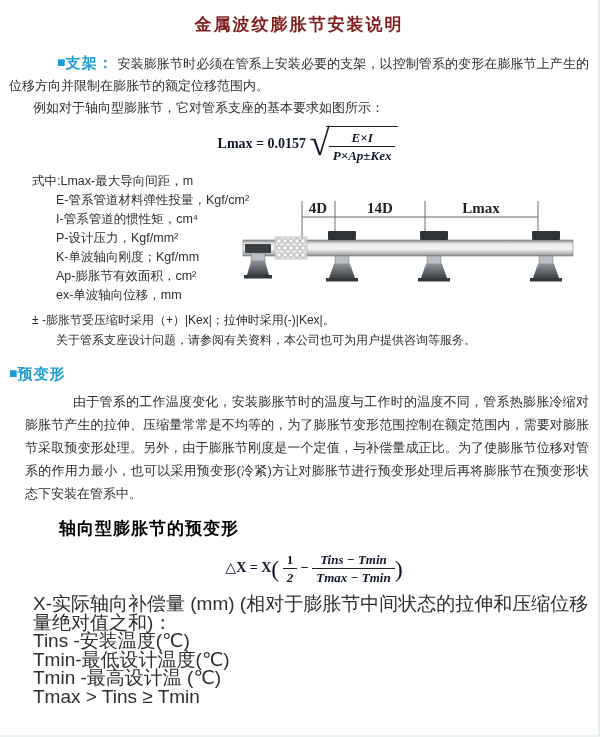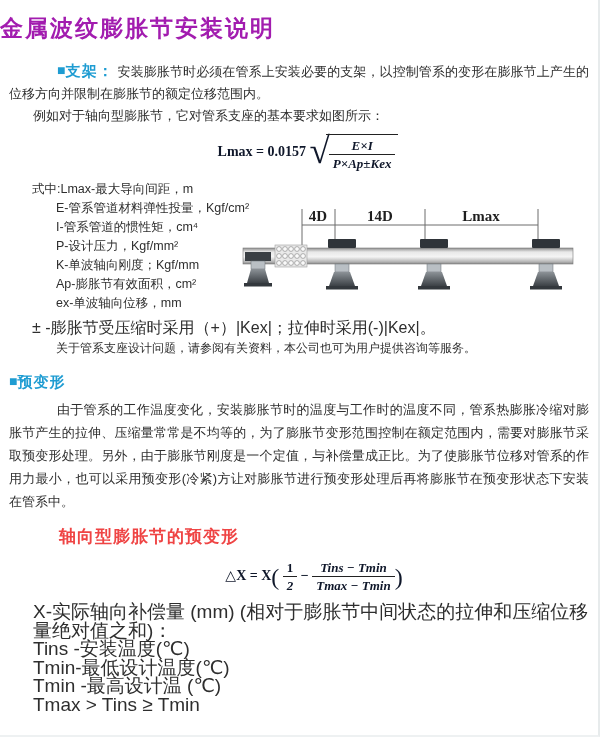--- a/index.html
+++ b/index.html
@@ -15,25 +15,25 @@
     width:600px;height:737px;
     background:#ffffff;
     border-right:2px solid #e7ebec;
     border-bottom:2px solid #eef1f2;
     box-sizing:border-box;
     overflow:hidden;
   }
   .content{padding:0 9px;}
   .doc-title{
     margin:13px 0 0 0;
-    text-align:left;
-    font-size:23px;
+    text-align:center;
+    font-size:17px;
     font-weight:bold;
     letter-spacing:2px;
-    color:#a21caf;
+    color:#7f1d1d;
   }
   p{margin:0;}
   .body-text{
     font-size:13px;
     line-height:22px;
     text-align:justify;
     color:#2e2e2e;
   }
   .p-bracket{margin-top:15px;text-indent:48px;}
   .sec-marker{
@@ -82,39 +82,39 @@
   .formula-2{margin:12px 0 10px 30px;}
   
   .defs-region{position:relative;margin-top:9px;height:134px;}
   .def-line{
     font-size:12.5px;
     line-height:19px;
     white-space:nowrap;
   }
   .def-lead{margin-left:23px;}
   .def-item{margin-left:47px;}
-  .def-sign{margin-left:23px;font-size:16px;line-height:20px;margin-top:4px;}
+  .def-sign{margin-left:23px;font-size:12px;line-height:20px;margin-top:4px;}
   .def-consult{margin-left:47px;font-size:12px;line-height:20px;}
   
   .diagram{
     position:absolute;
     left:232px;top:27px;
     width:360px;height:102px;
   }
   .dim-label{
     font-family:"Liberation Serif","DejaVu Serif",serif;
     font-weight:bold;
     font-size:15px;
     fill:#1f1f1f;
   }
   
   .sec-head{margin-top:12px;}
-  .p-preform{margin-top:4px;text-indent:48px;line-height:23px;}
+  .p-preform{margin-top:4px;text-indent:48px;line-height:23px;margin-left:16px;}
   .sub-head{
-    color:#ef4444;
+    color:#000000;
     font-weight:bold;
     font-size:17px;
     letter-spacing:1px;
     margin:12px 0 0 50px;
   }
   .p-where{margin-top:8px;text-indent:24px;line-height:21px;}
   .var-line{font-size:19px;line-height:18.5px;margin-left:24px;}
   .var-line.first{margin-top:6px;}
 </style>
 </head>

